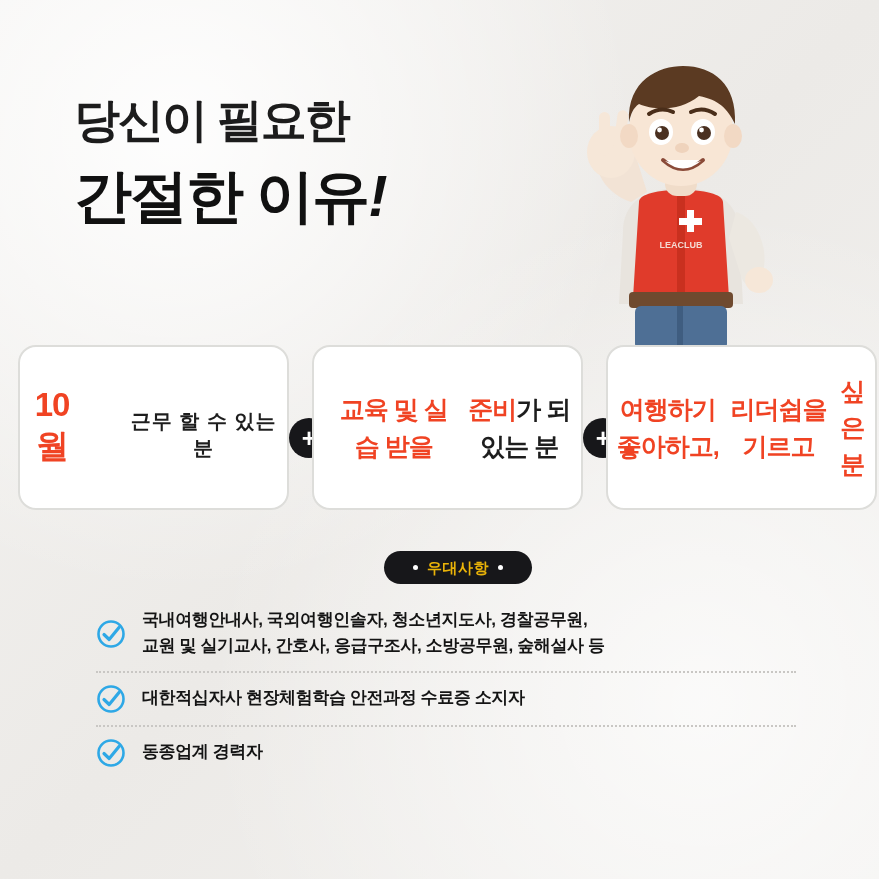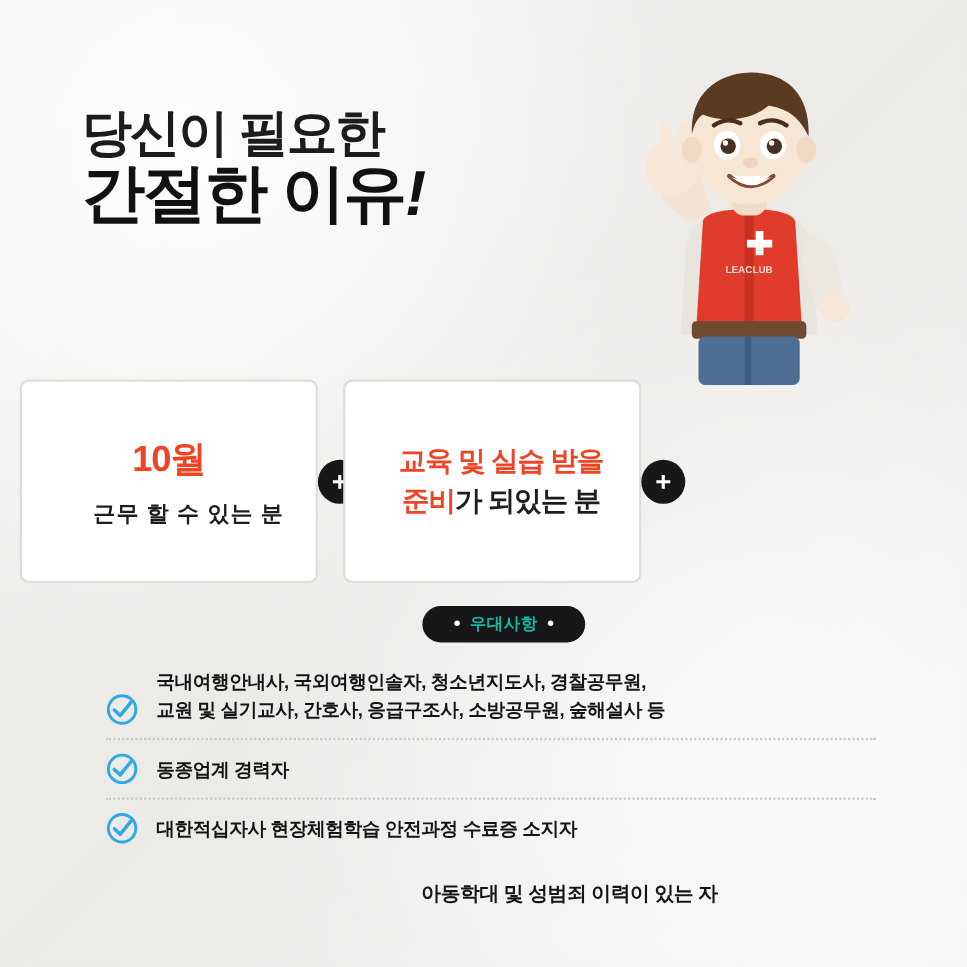--- a/index.html
+++ b/index.html
@@ -37,21 +37,21 @@
     letter-spacing: -2px;
     line-height: 1.05;
     white-space: nowrap;
   }
   .headline .line2 {
     font-size: 58px;
     font-weight: 900;
     color: #111111;
     letter-spacing: -2px;
     line-height: 1.1;
-    margin-top: 0;
+    margin-top: 20px;
     white-space: nowrap;
   }
   .headline .line2 .bang {
     font-style: italic;
     font-weight: 900;
   }
 
   
   .character {
     position: absolute;
@@ -65,27 +65,27 @@
   .cards {
     position: absolute;
     left: 18px;
     top: 345px;
     width: 843px;
     height: 185px;
   }
   .card {
     position: absolute;
     top: 0;
-    height: 185px;
+    height: 165px;
     background: #ffffff;
     border: 2px solid #ddddda;
-    border-radius: 8px;
+    border-radius: 18px;
     box-sizing: border-box;
     display: flex;
-    flex-direction: column;
+    flex-direction: row;
     align-items: center;
     justify-content: center;
     text-align: center;
   }
   .card.c1 { left: 0px;   width: 271px; }
   .card.c2 { left: 294px; width: 271px; padding-left: 16px; }
   .card.c3 { left: 588px; width: 271px; }
 
   .card .big-red {
     color: #f04323;
@@ -130,21 +130,21 @@
     line-height: 40px;
     text-align: center;
   }
   .plus.p1 { left: 271px; }
   .plus.p2 { left: 565px; }
 
   
   .pill {
     position: absolute;
     background: #17171a;
-    color: #14b8a6;
+    color: #eab308;
     border-radius: 20px;
     height: 33px;
     line-height: 33px;
     font-size: 15px;
     font-weight: 700;
     padding: 0 20px;
     letter-spacing: 0.5px;
     white-space: nowrap;
   }
   .pill .dot {
@@ -163,21 +163,21 @@
 
   
   .pref-list {
     position: absolute;
     left: 96px;
     top: 598px;
     width: 700px;
   }
   .pref-row {
     display: flex;
-    align-items: flex-end;
+    align-items: center;
     padding: 9px 0 11px 0;
   }
   .pref-row + .pref-row {
     border-top: 2px dotted #c9c7c4;
   }
   .check {
     flex: 0 0 auto;
     width: 30px;
     height: 30px;
     margin-right: 16px;
@@ -281,20 +281,25 @@
 
     <div class="card c2">
       <div class="red-line">교육 및 실습 받을</div>
       <div class="mixed">
         <span class="red">준비</span><span>가 되있는 분</span>
       </div>
     </div>
 
     <div class="plus p2">+</div>
 
+    <div class="card c3">
+      <div class="red-line">여행하기 좋아하고,</div>
+      <div class="red-line">리더쉽을 기르고</div>
+      <div class="red-line">싶은 분</div>
+    </div>
   </div>
 
   <div class="pill pill-pref">
     <span class="dot"></span><span>우대사항</span><span class="dot"></span>
   </div>
 
   <div class="pref-list">
 
     <div class="pref-row">
       <span class="check">
@@ -307,29 +312,28 @@
 교원 및 실기교사, 간호사, 응급구조사, 소방공무원, 숲해설사 등</span>
     </div>
 
     <div class="pref-row">
       <span class="check">
         <svg width="30" height="30" viewBox="0 0 30 30" xmlns="http://www.w3.org/2000/svg">
           <circle cx="15" cy="15" r="12.5" fill="none" stroke="#2ea8e6" stroke-width="2.6"></circle>
           <path d="M8 15.5 L13.2 20.5 L23 8.5" fill="none" stroke="#2ea8e6" stroke-width="3.2" stroke-linecap="round" stroke-linejoin="round"></path>
         </svg>
       </span>
-      <span class="pref-text">동종업계 경력자</span>
+      <span class="pref-text">대한적십자사 현장체험학습 안전과정 수료증 소지자</span>
     </div>
 
     <div class="pref-row">
       <span class="check">
         <svg width="30" height="30" viewBox="0 0 30 30" xmlns="http://www.w3.org/2000/svg">
           <circle cx="15" cy="15" r="12.5" fill="none" stroke="#2ea8e6" stroke-width="2.6"></circle>
           <path d="M8 15.5 L13.2 20.5 L23 8.5" fill="none" stroke="#2ea8e6" stroke-width="3.2" stroke-linecap="round" stroke-linejoin="round"></path>
         </svg>
       </span>
-      <span class="pref-text">대한적십자사 현장체험학습 안전과정 수료증 소지자</span>
-    </div>
-  </div>
-
-  <div class="dq-text">아동학대 및 성범죄 이력이 있는 자</div>
+      <span class="pref-text">동종업계 경력자</span>
+    </div>
+  </div>
+
 
 </div>
 
 </body></html>

